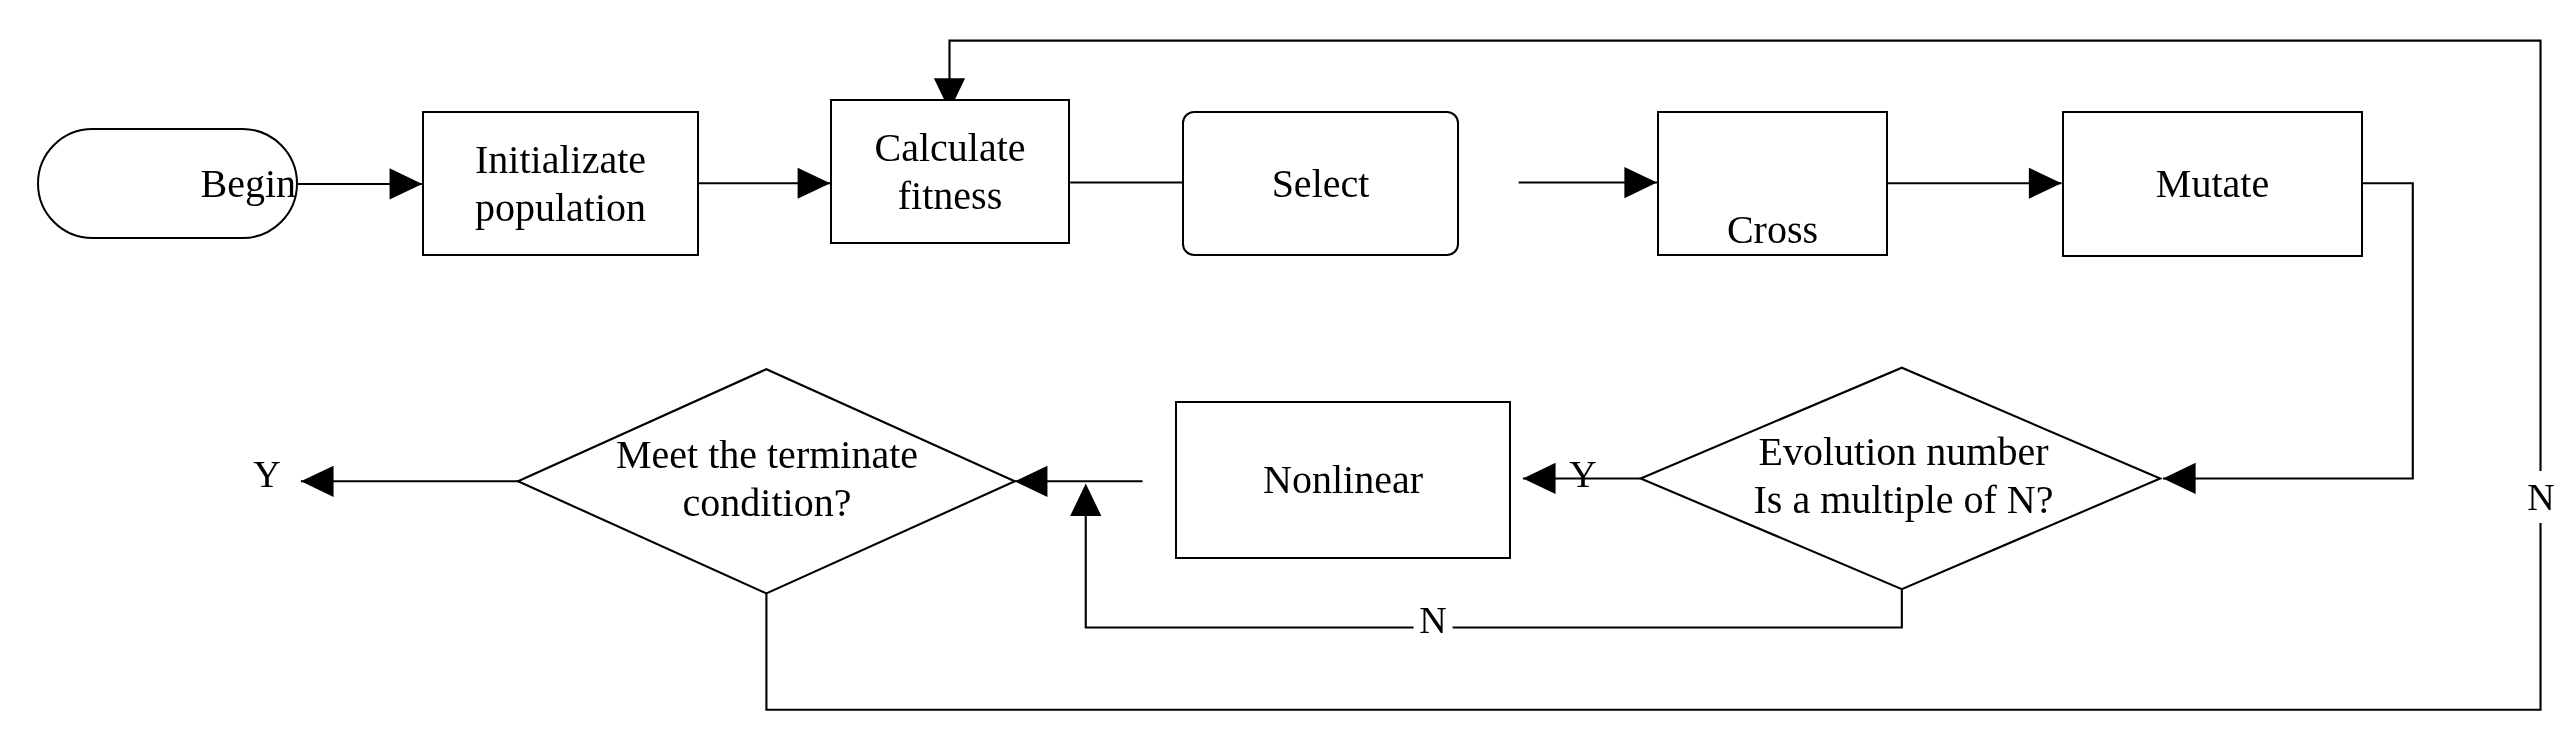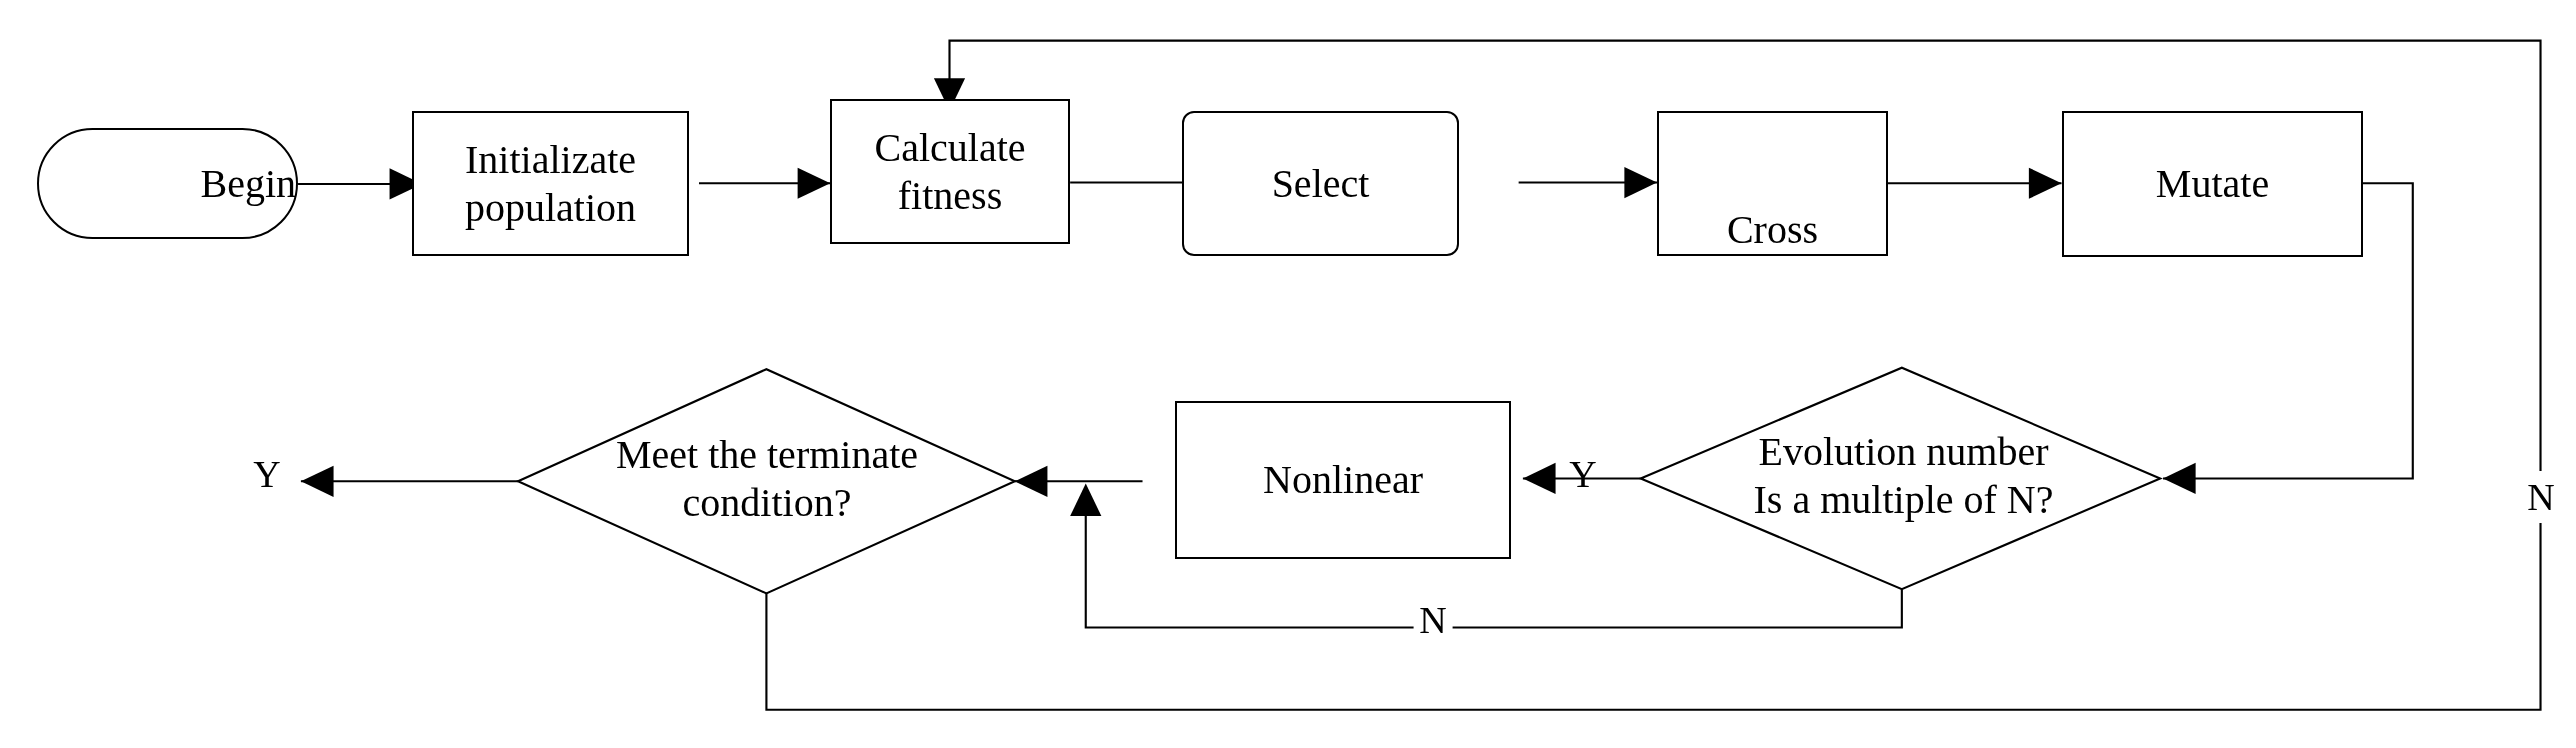--- a/index.html
+++ b/index.html
@@ -29,21 +29,21 @@
     font-size:40px;line-height:48px;white-space:nowrap;background:transparent;
   }
   .elabel{
     position:absolute;transform:translate(-50%,-50%);
     font-size:38px;line-height:38px;
   }
   .elabel.bg{background:#ffffff;padding:7px 5.7px;}
   
   .n-begin   {left:37px;  top:128px; width:261px; height:111px;}
   .n-end     {left:37px;  top:426px; width:261px; height:110px;}
-  .n-init    {left:412px; top:111px; width:277px; height:145px;}
+  .n-init    {left:422px; top:111px; width:277px; height:145px;}
   .n-calc    {left:830px;top:99px; width:240px; height:145px;}
   .n-select  {left:1182px;top:111px; width:277px; height:145px;border-radius:12px;}
   .n-cross   {left:1657px;top:111px; width:231px; height:145px;justify-content:flex-end;}
   .n-mutate  {left:2062px;top:111px; width:301px; height:146px;}
   .n-nonlin  {left:1175px;top:401px; width:336px; height:158px;}
   .t-term    {left:554px; top:390px; width:426px; height:177px;}
   .t-evo     {left:1662px;top:387px; width:483px; height:177px;}
   .l-y-term  {left:267px; top:474px;}
   .l-y-evo   {left:1583px;top:474px;}
   .l-n-evo   {left:1433px;top:620px;}

